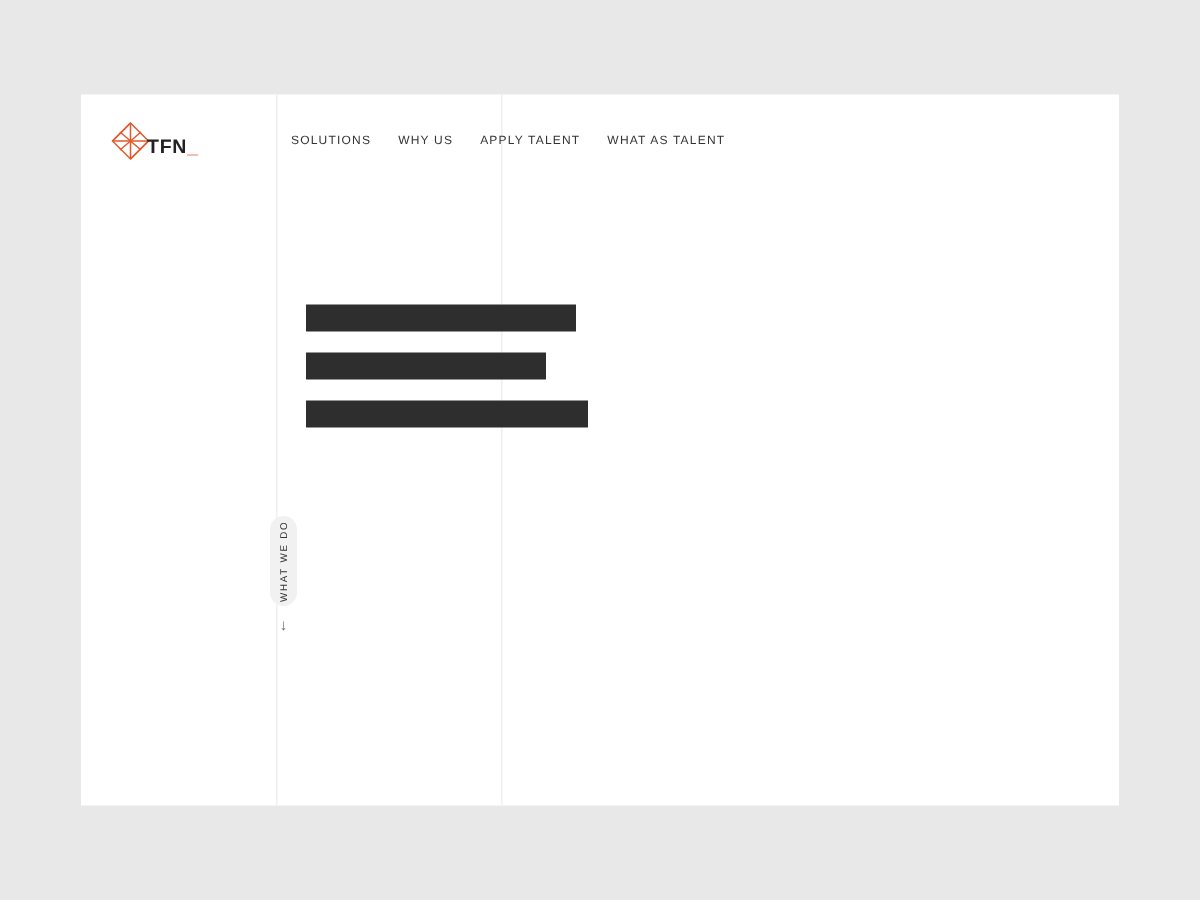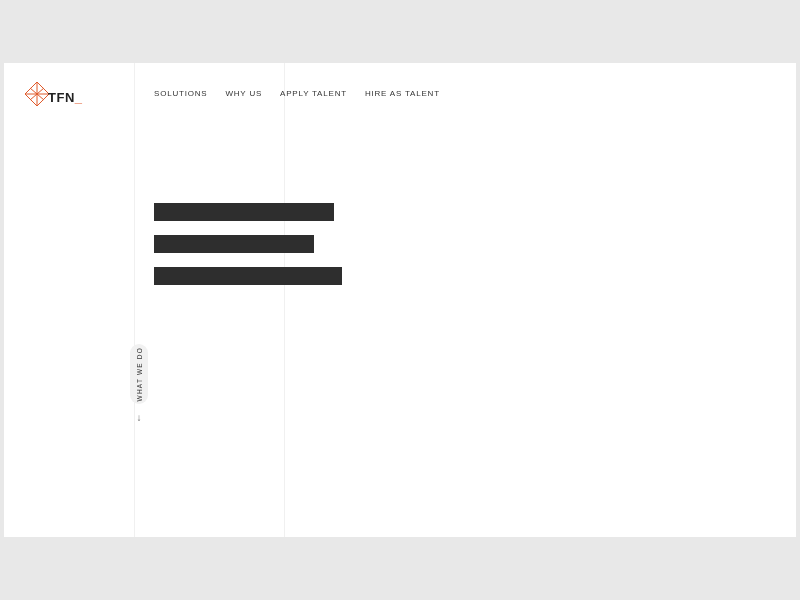--- a/index.html
+++ b/index.html
@@ -7,21 +7,21 @@
       width: 800px;
       height: 600px;
       background: #e8e8e8;
       font-family: -apple-system, BlinkMacSystemFont, "Segoe UI", Helvetica, Arial, sans-serif;
       display: flex;
       align-items: center;
       justify-content: center;
       overflow: hidden;
     }
     .page {
-      width: 792px;
+      width: 692px;
       height: 474px;
       background: #ffffff;
       position: relative;
       overflow: hidden;
     }
     .vline {
       position: absolute;
       top: 0;
       bottom: 0;
       width: 1px;
@@ -53,21 +53,21 @@
       margin-top: 6px;
     }
     .logo-underscore {
       color: #e05a2b;
       font-weight: 700;
       font-size: 13px;
       margin-top: 6px;
     }
     .nav {
       position: absolute;
-      left: 150px;
+      left: 140px;
       top: 4px;
       display: flex;
       gap: 18px;
       text-align: center;
     }
     .nav a {
       font-size: 8px;
       letter-spacing: 0.8px;
       color: #333;
       text-decoration: none;
@@ -141,21 +141,21 @@
         </g>
       </svg>
       <span class="logo-text">TFN</span>
       <span class="logo-underscore">_</span>
     </div>
 
     <nav class="nav">
       <a href="#">SOLUTIONS</a>
       <a href="#">WHY US</a>
       <a href="#">APPLY TALENT</a>
-      <a href="#">HIRE AS TALENT</a>
+      <a href="#">WHAT AS TALENT</a>
     </nav>
   </div>
 
   <div class="hero-bars">
     <div class="bar b1"></div>
     <div class="bar b2"></div>
     <div class="bar b3"></div>
   </div>
 
   <div class="whatwedo">

